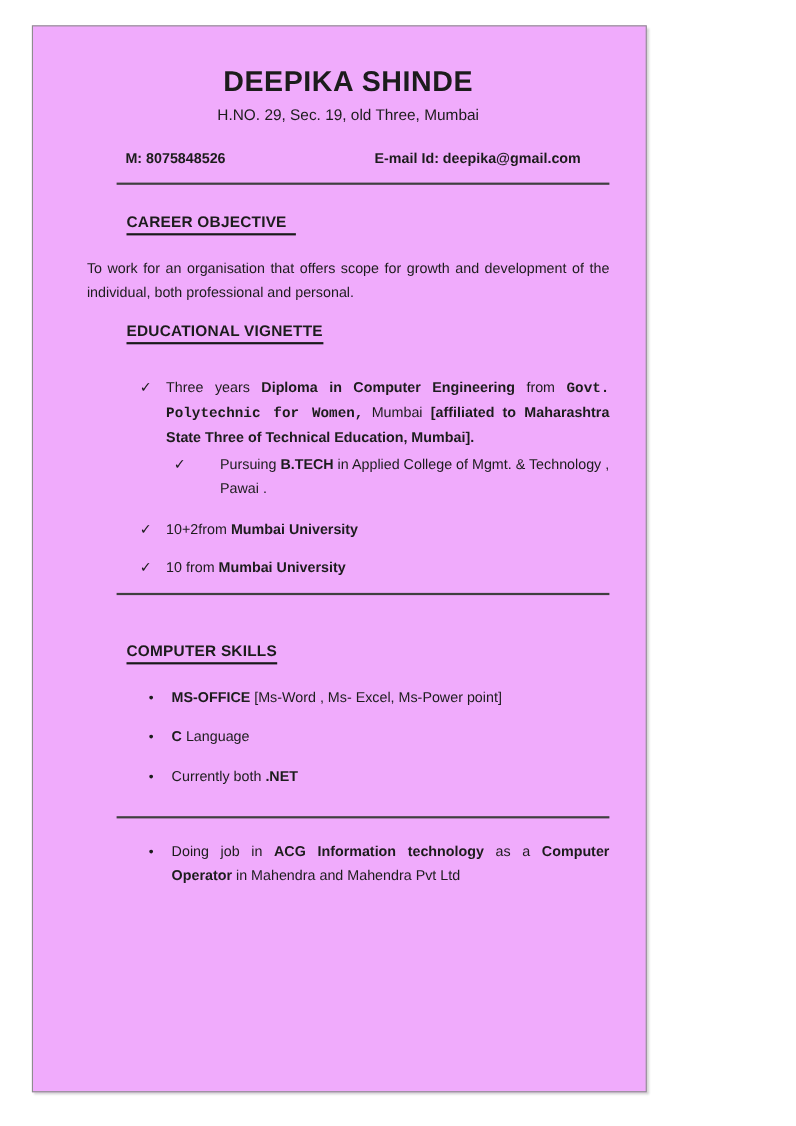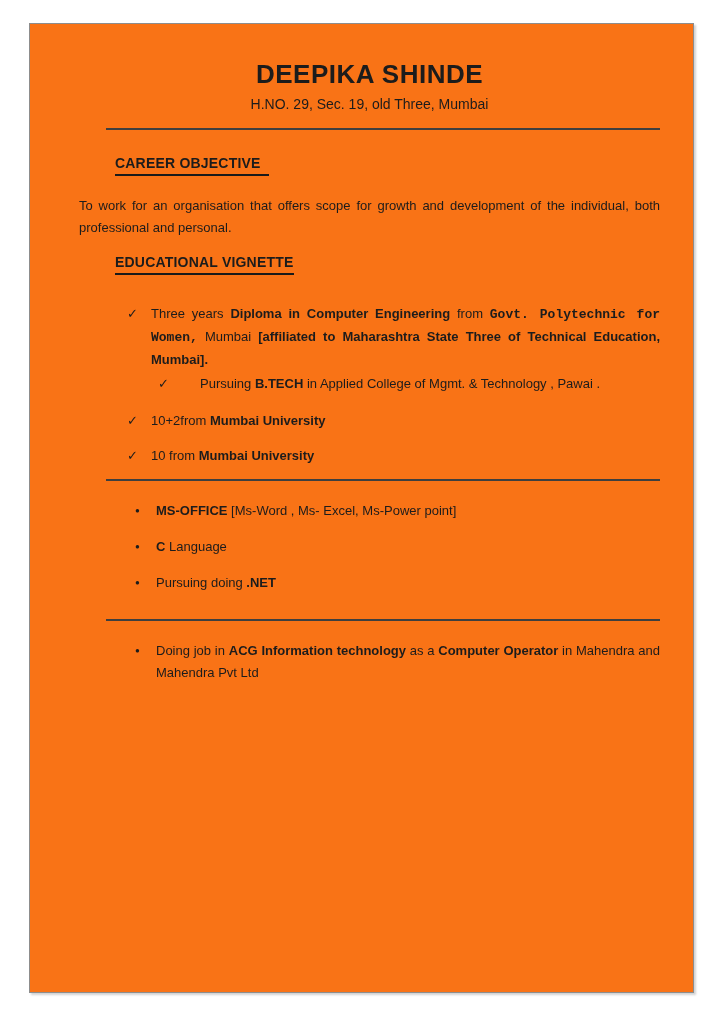--- a/index.html
+++ b/index.html
@@ -15,24 +15,24 @@
     position: relative;
     width: 724px;
     height: 1024px;
     background: #ffffff;
     overflow: hidden;
   }
   .sheet {
     position: absolute;
     left: 29px;
     top: 23px;
-    width: 665px;
+    width: 559px;
     height: 970px;
     box-sizing: border-box;
-    background: #f97316;
+    background: #f0abfc;
     border: 1px solid #8d8d8d;
     box-shadow: 2px 2px 2px rgba(0,0,0,0.18);
     padding: 34px 33px 0 49px;
   }
   h1.name {
     margin: 0;
     text-align: center;
     font-size: 26px;
     line-height: 33px;
     font-weight: 700;
@@ -120,20 +120,24 @@
 </style>
 </head>
 <body>
 
 <div class="canvas">
   <div class="sheet">
 
     <h1 class="name">DEEPIKA SHINDE</h1>
     <div class="address">H.NO. 29, Sec. 19, old Three, Mumbai</div>
 
+    <div class="contact-row">
+      <span>M: 8075848526</span>
+      <span>E-mail Id: deepika@gmail.com</span>
+    </div>
 
     <div class="rule rule-1"></div>
 
     <section>
       <h2 class="h-career">
         <span class="hul pad-r">CAREER OBJECTIVE</span>
       </h2>
       <p class="body-par">To work for an organisation that offers scope for growth and development of the individual, both professional and personal.</p>
     </section>
 
@@ -159,34 +163,37 @@
 
       <div class="li li-check edu-4">
         <span class="marker">✓</span>
         <span class="li-text"><span>10 from </span><span style="font-weight: 700;">Mumbai University</span></span>
       </div>
     </section>
 
     <div class="rule rule-2"></div>
 
     <section>
+      <h2 class="h-skills">
+        <span class="hul">COMPUTER SKILLS</span>
+      </h2>
 
       <div class="li li-dot skill-1">
         <span class="marker">●</span>
         <span class="li-text"><span style="font-weight: 700;">MS-OFFICE</span><span> [Ms-Word , Ms- Excel, Ms-Power point]</span></span>
       </div>
 
       <div class="li li-dot skill-2">
         <span class="marker">●</span>
         <span class="li-text"><span style="font-weight: 700;">C</span><span> Language</span></span>
       </div>
 
       <div class="li li-dot skill-3">
         <span class="marker">●</span>
-        <span class="li-text"><span>Pursuing doing </span><span style="font-weight: 700;">.NET</span></span>
+        <span class="li-text"><span>Currently both </span><span style="font-weight: 700;">.NET</span></span>
       </div>
     </section>
 
     <div class="rule rule-3"></div>
 
     <section>
 
       <div class="li li-dot work-1">
         <span class="marker">●</span>
         <span class="li-text justify"><span>Doing job in </span><span style="font-weight: 700;">ACG Information technology</span><span> as a </span><span style="font-weight: 700;">Computer Operator</span><span> in Mahendra and Mahendra Pvt Ltd</span></span>

